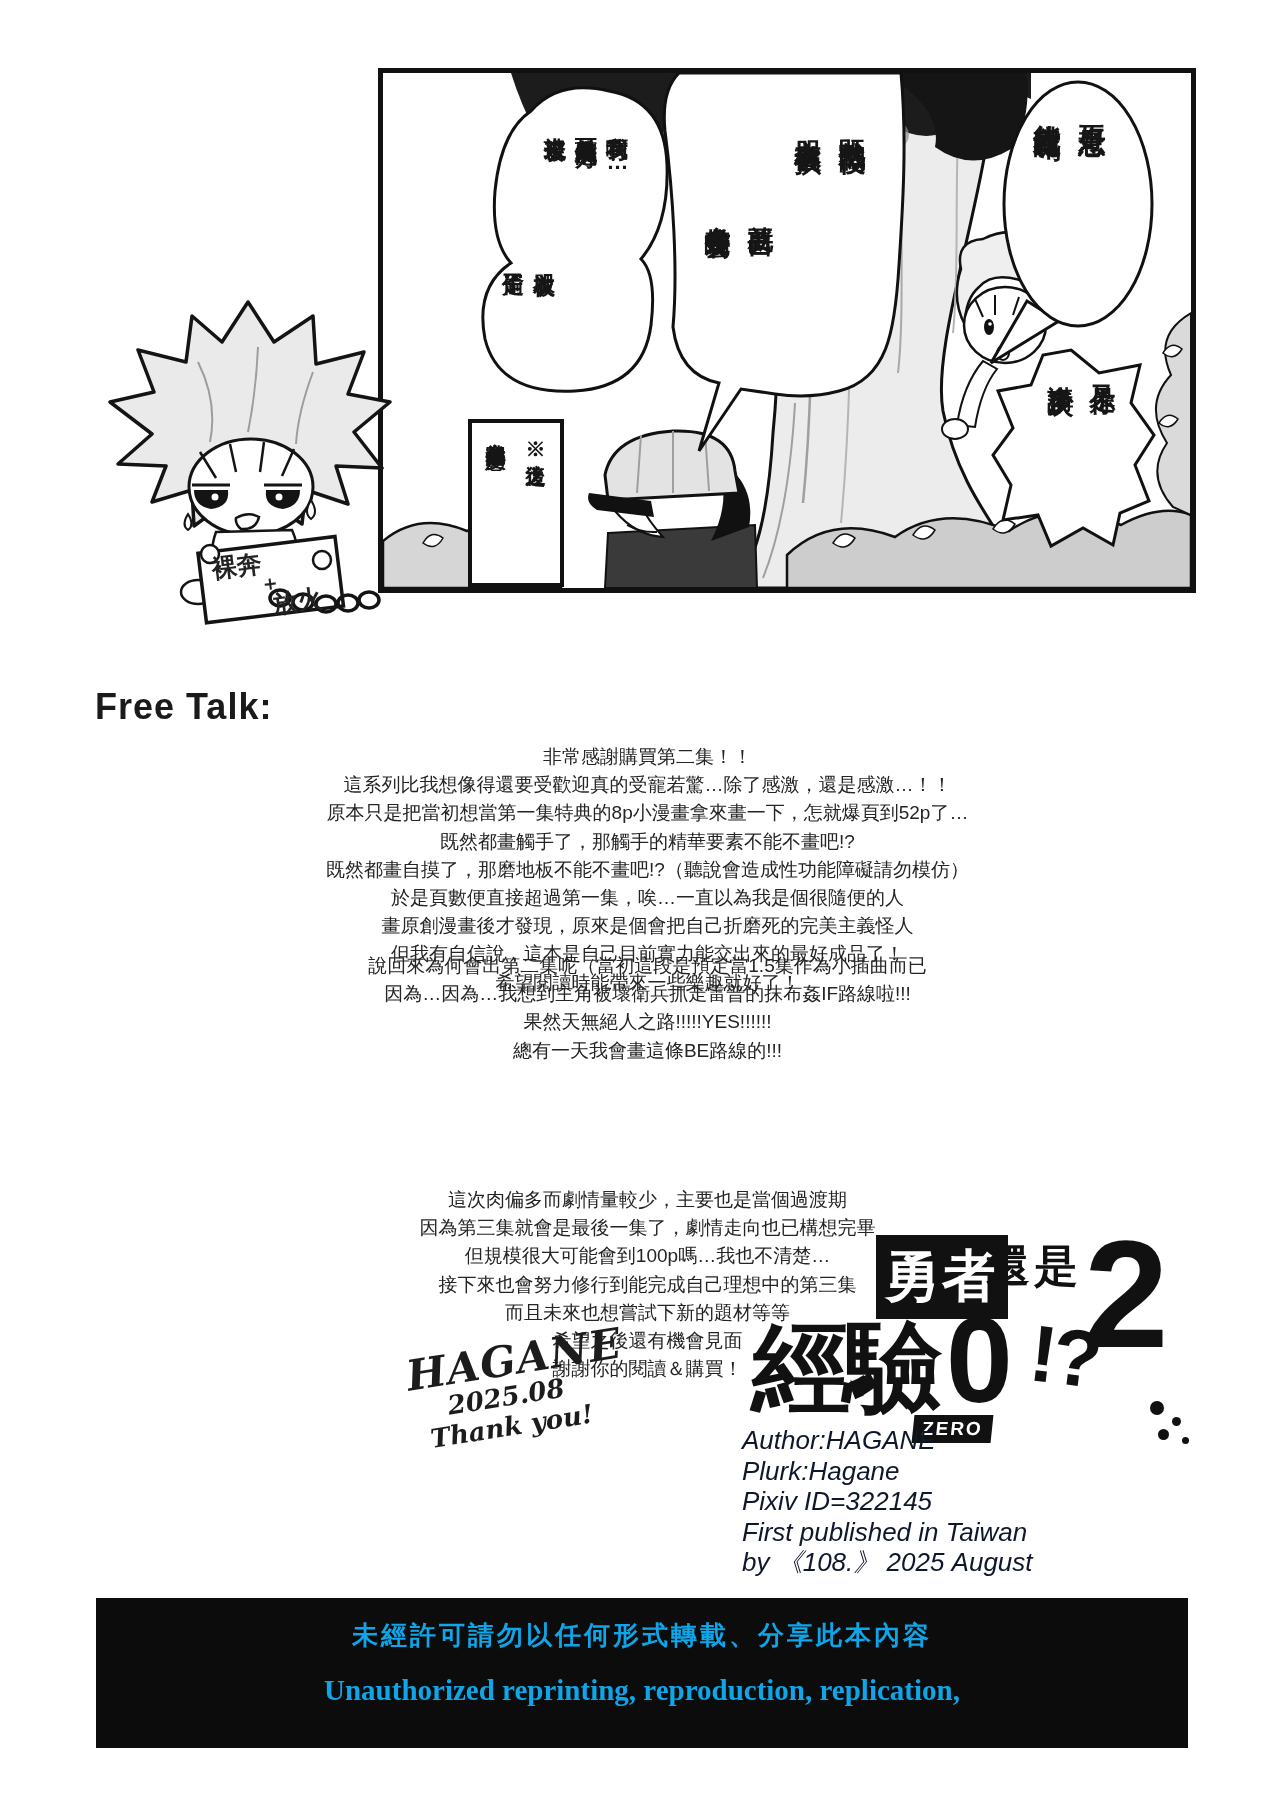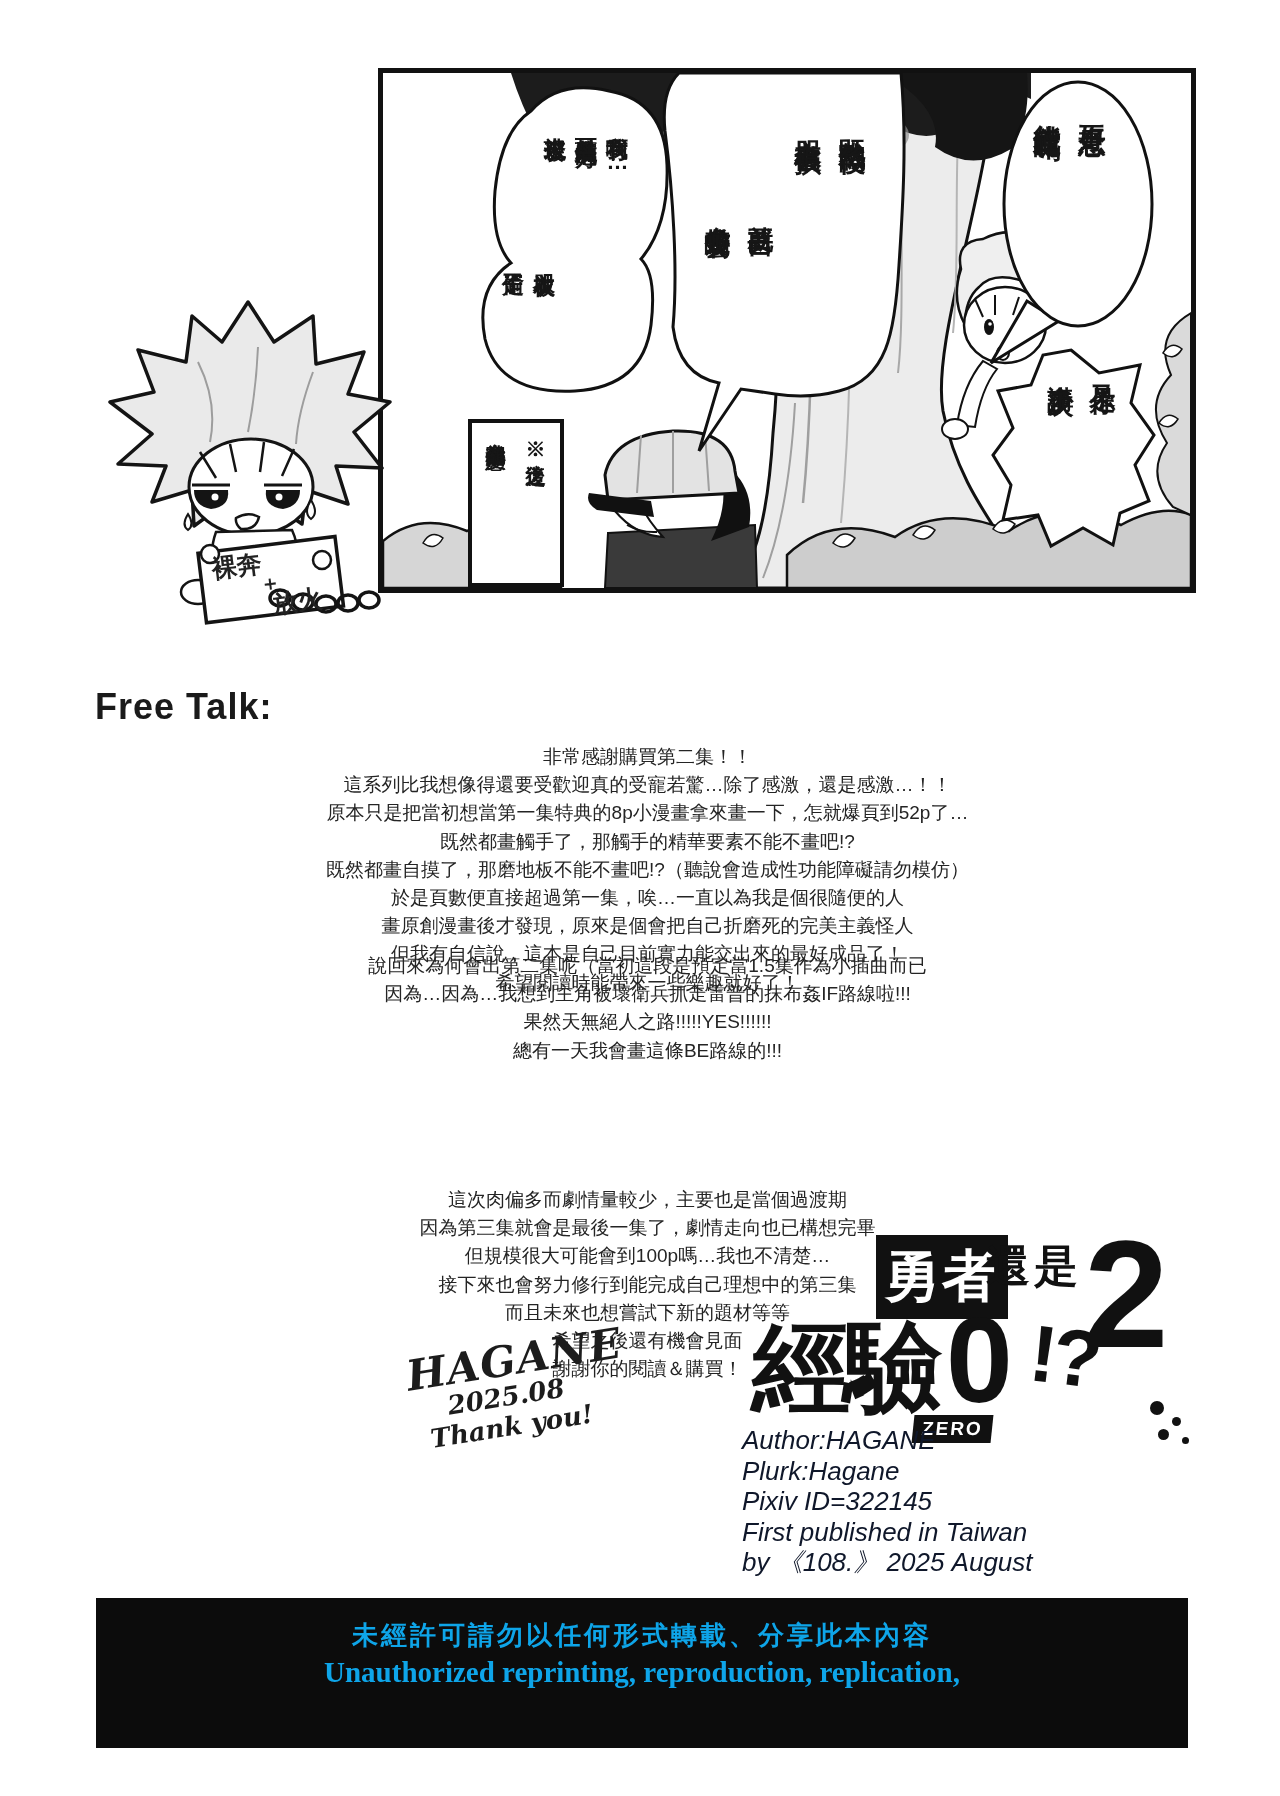--- a/index.html
+++ b/index.html
@@ -60,21 +60,21 @@
 
   
   #credits { position:absolute; left:742px; top:1425px; font-size:26px;
              line-height:30.5px; color:#0f172a;font-style:italic; }
 
   
   #banner { position:absolute; left:96px; top:1598px; width:1092px; height:150px;
             background:#0c0c0c; color:#0ea5e9; text-align:center; box-sizing:border-box;
             padding-top:20px; font-family:"Liberation Serif", serif; }
   #banner-cn  { font-size:26px; font-weight:700; letter-spacing:3px; }
-  #banner-en1 { font-size:29px; font-weight:700; margin-top:3px; }
+  #banner-en1 { font-size:29px; font-weight:700; margin-top:21px; }
   #banner-en2 { font-size:29px; font-weight:700; letter-spacing:0.5px; }
 </style>
 </head>
 <body>
 
 <div id="page">
 
   <div id="panel">
     <svg width="808" height="515" viewBox="0 0 808 515">
 

